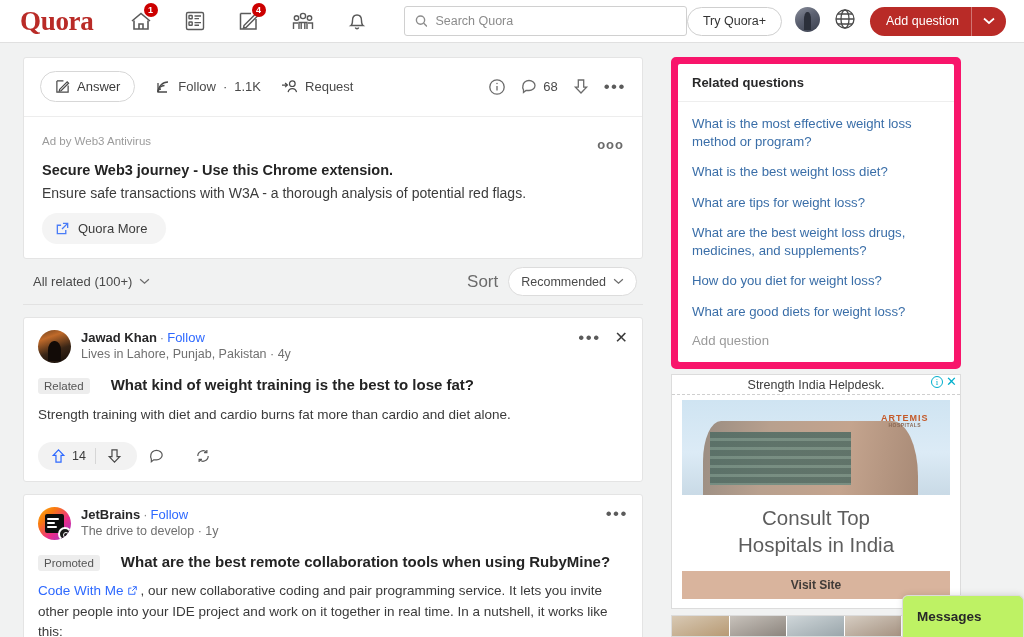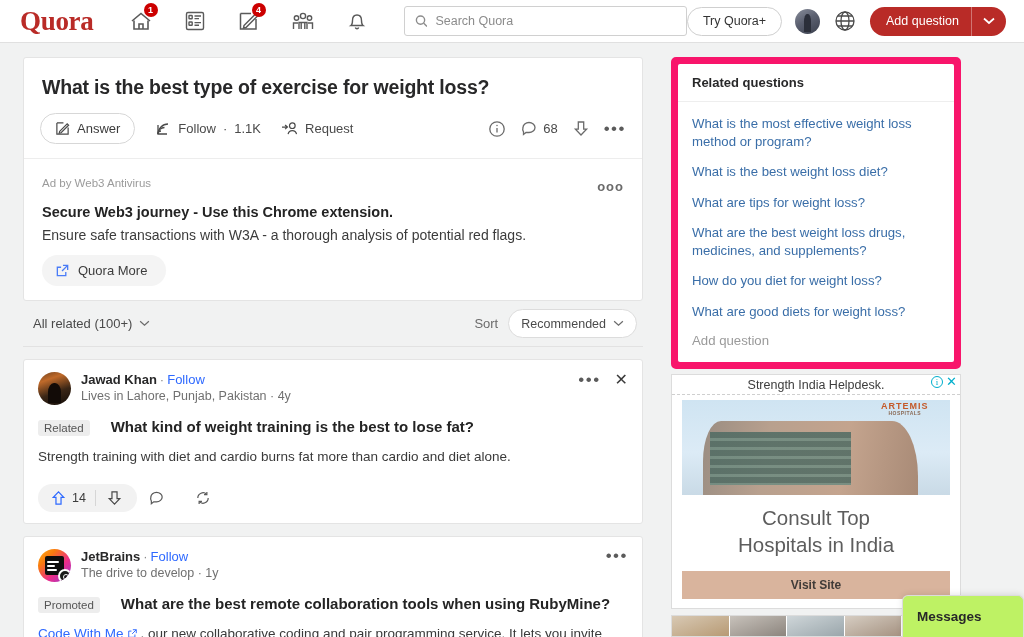--- a/index.html
+++ b/index.html
@@ -64,21 +64,21 @@
     border: none; outline: none;
     font-size: 12.5px;
     font-family: "Liberation Sans", sans-serif;
     color: #333;
     width: 100%;
     margin-left: 8px;
     background: transparent;
   }
   .searchwrap input::placeholder { color: #8c8c8c; }
 
-  .header-right { margin-left: auto; display: flex; align-items: center; gap: 13px; padding-right: 4px;}
+  .header-right { margin-left: auto; display: flex; align-items: flex-start; gap: 13px; padding-right: 4px;}
   .tryplus {
     border: 1px solid #cfcfcf;
     border-radius: 16px;
     height: 29px;
     padding: 0 15px;
     font-size: 12.5px;
     color: #333;
     display: flex; align-items: center;
     background: #fff;
     cursor: pointer;
@@ -173,21 +173,21 @@
   
   .sortbar {
     display: flex; align-items: center;
     height: 46px;
     padding: 0 6px 0 10px;
     border-bottom: 1px solid #e2e2e2;
     margin-bottom: 12px;
   }
   .allrel { font-size: 13px; color: #4a4a4a; display: flex; align-items:center; gap:7px; cursor:pointer;}
   .sortright { margin-left:auto; display:flex; align-items:center; gap: 10px;}
-  .sortlbl { font-size: 13px; color: #6b6b6b; }
+  .sortlbl { font-size: 17px; color: #6b6b6b; }
   .sortpill {
     border: 1px solid #dcdcdc; border-radius: 16px; height: 29px;
     padding: 0 12px; display:flex; align-items:center; gap:7px;
     font-size: 12.5px; color: #4a4a4a; background:#fff; cursor:pointer;
   }
 
   
   .acard { margin-bottom: 12px; padding: 12px 14px 0 14px; }
   .arow { display:flex; align-items:flex-start; }
   .av { width: 33px; height: 33px; border-radius:50%; flex:0 0 33px; position:relative; overflow:hidden;}
@@ -278,21 +278,21 @@
     position:absolute; left:8%; bottom:0; width:80%; height:78%;
     background: linear-gradient(100deg,#9a8d82 0%,#b8a08e 30%,#c4a48e 65%,#a88a76 100%);
     border-top-left-radius: 18px 40px; border-top-right-radius: 26px 55px;
   }
   .gad-glass {
     position:absolute; left:3%; top:14%; width:66%; height:72%;
     background: repeating-linear-gradient(#4f6b63 0 6px, #6d8b80 6px 9px);
     opacity:.85;
   }
   .gad-sign {
-    position:absolute; right:8%; top:2px;
+    position:absolute; right:8%; top:14px;
     color:#c45a2a; font-size:9px; font-weight:bold; letter-spacing:1px;
     font-family:"Liberation Sans", sans-serif; text-align:center; line-height:1;
   }
   .gad-sign small{display:block;font-size:5px;letter-spacing:.5px;color:#8a6a55;}
   .gad-head {
     text-align:center; font-size: 20.5px; color:#5d5d5d;
     line-height:1.3; padding: 10px 2px 2px 2px; font-weight:400;
   }
   .gad-btn {
     margin-top: 10px; background:#d9b49d; text-align:center;
@@ -400,21 +400,20 @@
       </span>
     </div>
   </div>
 </div>
 
 <div class="page">
 
   <div class="main-col">
 
     <div class="card">
-      <div class="qtitle">What is the best type of exercise for weight loss?</div>
 
       <div class="qactions">
         <div class="answerbtn">
           <svg width="15" height="15" viewBox="0 0 16 16" fill="none" stroke="#4a4a4a" stroke-width="1.3">
             <path d="M2 2 H9 M2 2 V14 H14 V7"></path>
               <path d="M5 11 L13 3 L14.5 4.5 L6.5 12.5 L4.5 13 Z"></path>
           </svg>
           <span>Answer</span>
         </div>
 

